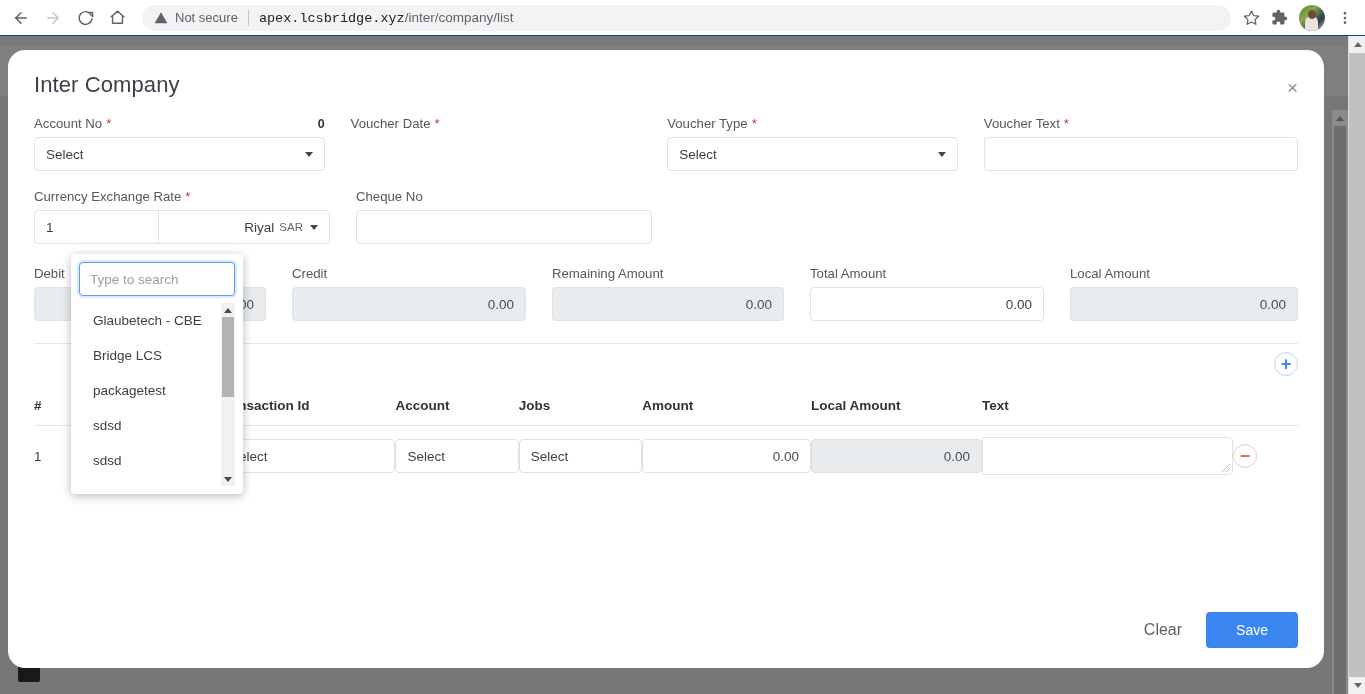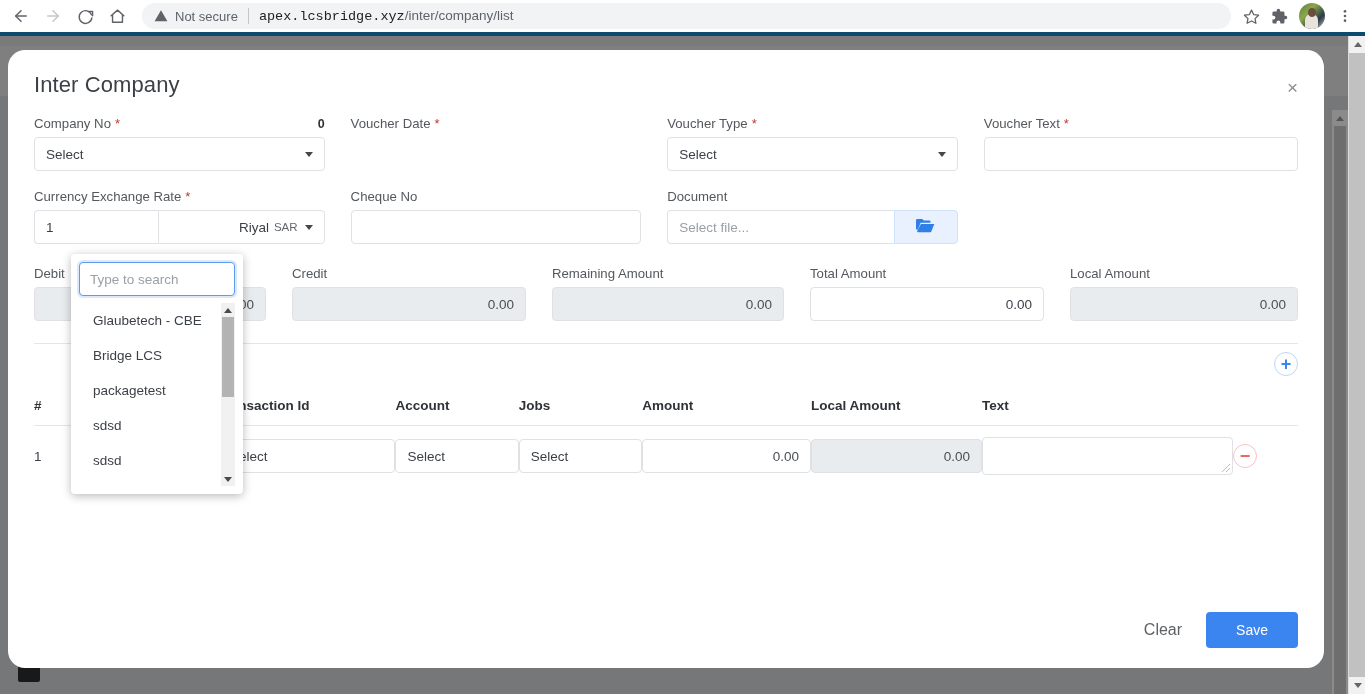--- a/index.html
+++ b/index.html
@@ -11,21 +11,21 @@
     background: #ffffff;
   }
 
   
   .browser-bar {
     position: absolute; top: 0; left: 0;
     width: 1365px; height: 36px;
     background: #ffffff;
     display: flex; align-items: center;
     padding: 0 6px;
-    border-bottom: 4px solid #0c4a6e;
+    border-bottom: 1px solid #0c4a6e;
     z-index: 60;
   }
   .nav-btn {
     width: 30px; height: 30px;
     display: flex; align-items: center; justify-content: center;
     color: #5f6368;
     flex: 0 0 auto;
     margin-right: 2px;
   }
   .nav-btn.disabled { color: #c4c7c5; }
@@ -434,21 +434,21 @@
   <div class="modal-header">
     <div class="modal-title">Inter Company</div>
     <button class="modal-close">×</button>
   </div>
 
   <div class="modal-body">
 
     <div class="form-row">
       <div class="fg w1">
         <div class="lbl">
-          <span>Company No</span>
+          <span>Account No</span>
           <span class="req">*</span>
           <span class="spacer"></span>
           <span class="cnt">0</span>
         </div>
         <div class="ctrl">
           <span>Select</span>
           <span class="caret"></span>
         </div>
       </div>
 
@@ -501,38 +501,20 @@
 
       <div class="fg w2">
         <div class="lbl">
           <span>Cheque No</span>
         </div>
         <div class="ctrl">
           <span></span>
         </div>
       </div>
 
-      <div class="fg w3">
-        <div class="lbl">
-          <span>Document</span>
-        </div>
-        <div class="file-wrap">
-          <div class="file-input">
-            <span>Select file...</span>
-          </div>
-          <div class="file-btn">
-            <span>
-              <svg width="19" height="15" viewBox="0 0 19 15" fill="#2f7fe8">
-                <path d="M0 2.2a1.2 1.2 0 0 1 1.2-1.2h5.1l1.5 1.6h5.5a1.2 1.2 0 0 1 1.2 1.2v1H4.6L1.9 11.4 0 11.4z"></path>
-                <path d="M4.9 5.9h13.4l-3 7.7a1 1 0 0 1-.9.6H2.1a1 1 0 0 1-.9-1.3z"></path>
-              </svg>
-            </span>
-          </div>
-        </div>
-      </div>
 
       <div class="fg w4"></div>
     </div>
 
     <div class="form-row" style="margin-top:22px;">
       <div class="fg" style="width:258px;">
         <div class="lbl">
           <span>Debit</span>
         </div>
         <div class="ctrl num disabled">

